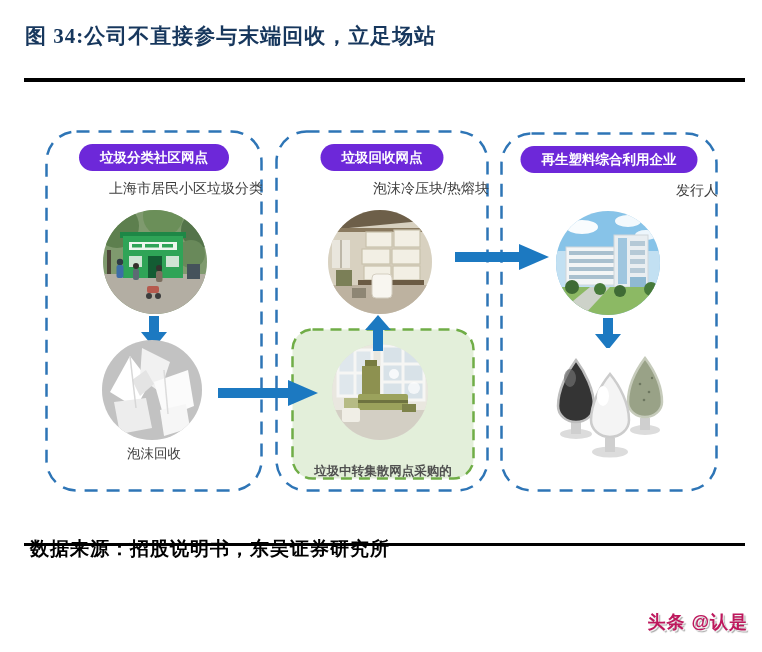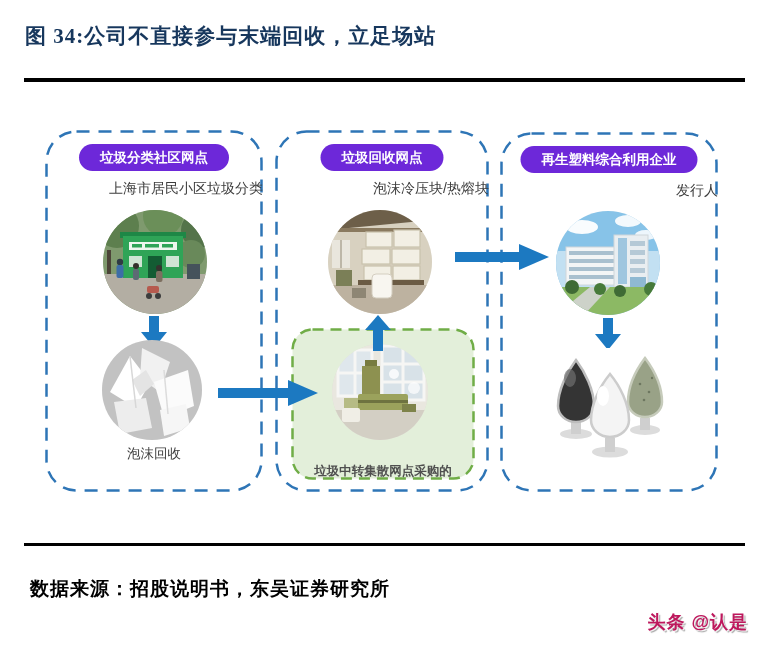--- a/index.html
+++ b/index.html
@@ -56,21 +56,21 @@
   
   .arrow { position:absolute; }
   .arrow svg { display:block; }
   .arrow-fill { fill:#1C79C1; }
 
   .pellets { position:absolute; left:38px; top:216px; width:140px; height:118px; }
   .pellets svg { display:block; width:100%; height:100%; }
 
   
   .source {
-    position:absolute; left:30px; top:576px;
+    position:absolute; left:30px; top:536px;
     font-family:Liberation Mono, monospace; font-weight:bold;
     font-size:19px; color:#000; letter-spacing:1px;
   }
   .watermark {
     position:absolute; right:14px; top:610px;
     font-size:18px; font-weight:bold; color:#be185d;
     text-shadow:1px 1px 0 #f2f2f2, 2px 2px 1px rgba(0,0,0,0.35);
     letter-spacing:1px;
   }
 </style>

